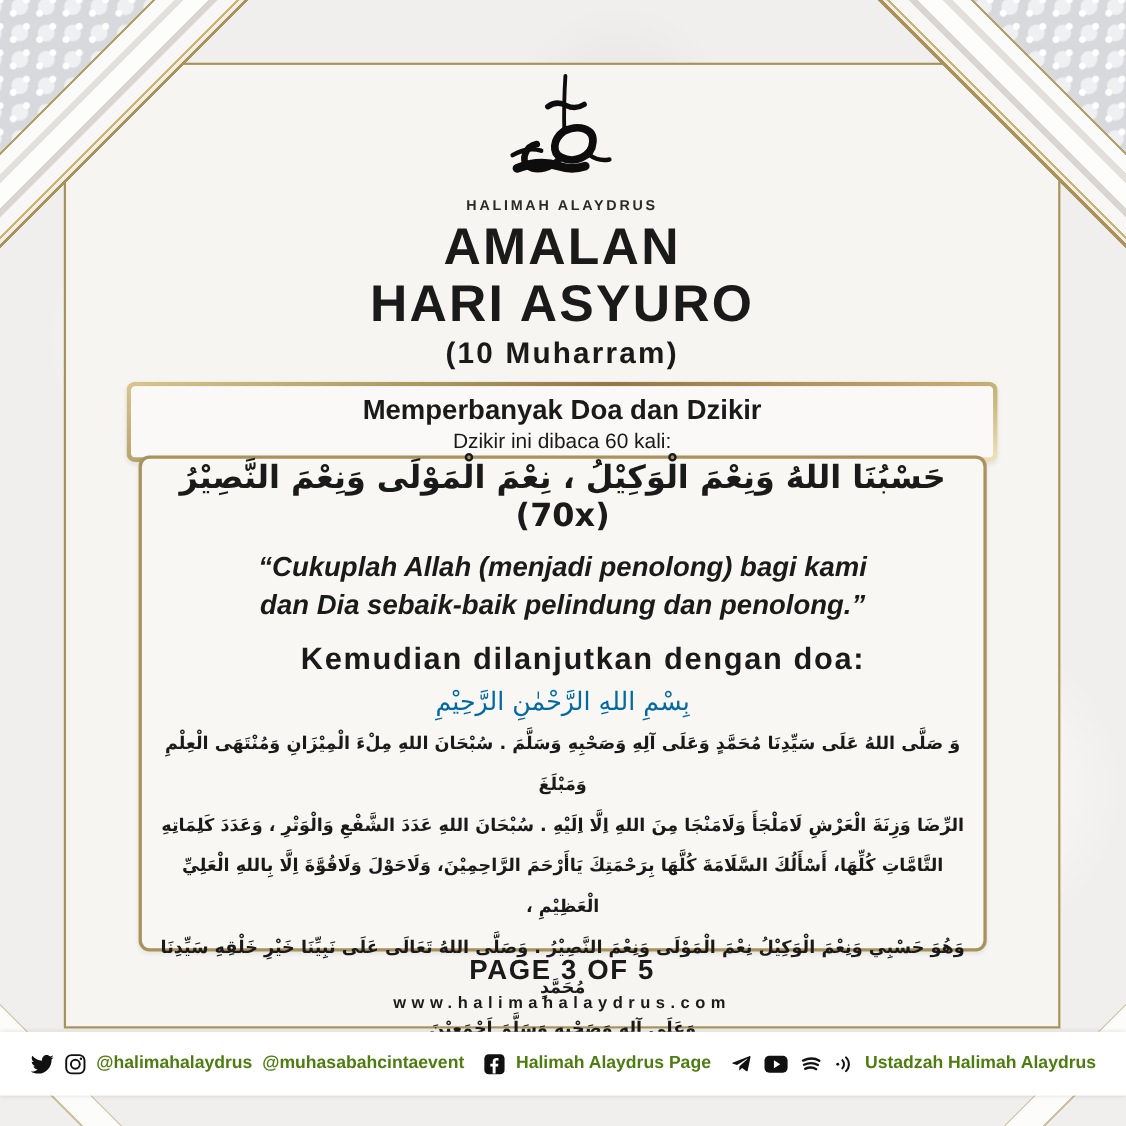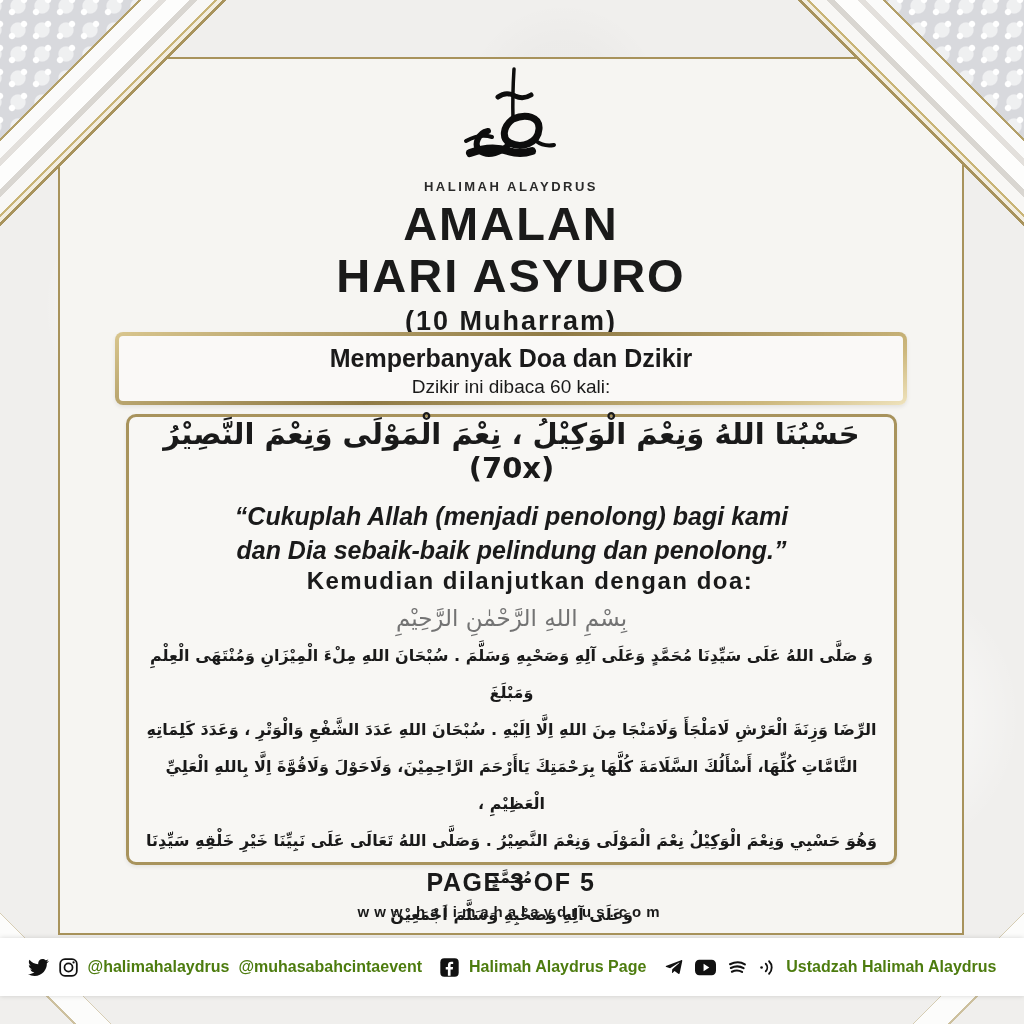--- a/index.html
+++ b/index.html
@@ -51,39 +51,39 @@
       rgba(0,0,0,0) 0 52px,rgba(176,154,94,.55) 52px 54px,#fcfcfb 54px 78px,
       rgba(176,154,94,.4) 78px 79px,rgba(0,0,0,0) 79px);}
   
   .logo-wrap{top:8px;}
   .brand-name{top:120px;font-size:13px;font-weight:bold;letter-spacing:2.5px;color:#2a2a2a;}
   .title-1{top:140px;font-size:47px;font-weight:800;letter-spacing:2px;line-height:50px;}
   .title-2{top:192px;font-size:47px;font-weight:800;letter-spacing:2px;line-height:50px;}
   .title-sub{top:247px;font-size:27px;font-weight:800;letter-spacing:2px;}
   
   .header-box{
-    position:absolute;left:55px;right:55px;top:273px;height:65px;
+    position:absolute;left:55px;right:55px;top:288px;height:65px;
     border:4px solid transparent;border-radius:8px;
     background:linear-gradient(#faf9f7,#faf9f7) padding-box,
                linear-gradient(160deg,#d9c68e,#8f7a45 45%,#cdb87d 85%,#efe3bd) border-box;
     text-align:center;box-shadow:0 2px 4px rgba(0,0,0,.08);
   }
   .header-box .h1{font-size:25px;font-weight:bold;margin-top:8px;}
   .header-box .h2{font-size:19px;margin-top:3px;}
   
   .content-box{
     position:absolute;left:66px;right:65px;top:355px;height:445px;
     background:#f8f7f4;border:3px solid #a8935c;border-radius:10px;
     text-align:center;box-shadow:0 2px 4px rgba(0,0,0,.07);
   }
   .arabic{font-family:"DejaVu Sans", sans-serif;direction:rtl;}
   .dzikir-line{font-size:29px;font-weight:bold;margin-top:0;}
   .translation{font-size:25px;font-weight:bold;font-style:italic;line-height:34px;margin-top:14px;}
-  .continuation{font-size:24px;font-weight:bold;letter-spacing:1.5px;padding-left:37px;}
-  .bismillah{font-size:23px;margin-top:10px;color:#737373;}
+  .continuation{font-size:28px;font-weight:bold;letter-spacing:1.5px;margin-top:16px;padding-left:37px;}
+  .bismillah{font-size:23px;margin-top:10px;color:#0369a1;}
   .doa{font-size:16px;font-weight:bold;line-height:37px;margin-top:6px;padding:0 14px;}
   
   .page-label{top:809px;font-size:25px;font-weight:800;letter-spacing:1.5px;}
   .website{top:844px;font-size:15px;font-weight:bold;letter-spacing:5px;}
   
   .footer-bar{
     position:absolute;left:0;right:0;top:938px;height:58px;background:#ffffff;z-index:5;
     display:flex;align-items:center;justify-content:center;gap:9px;
     box-shadow:0 0 5px rgba(0,0,0,.15);
     font-size:16px;font-weight:bold;color:#4d7c0f;

